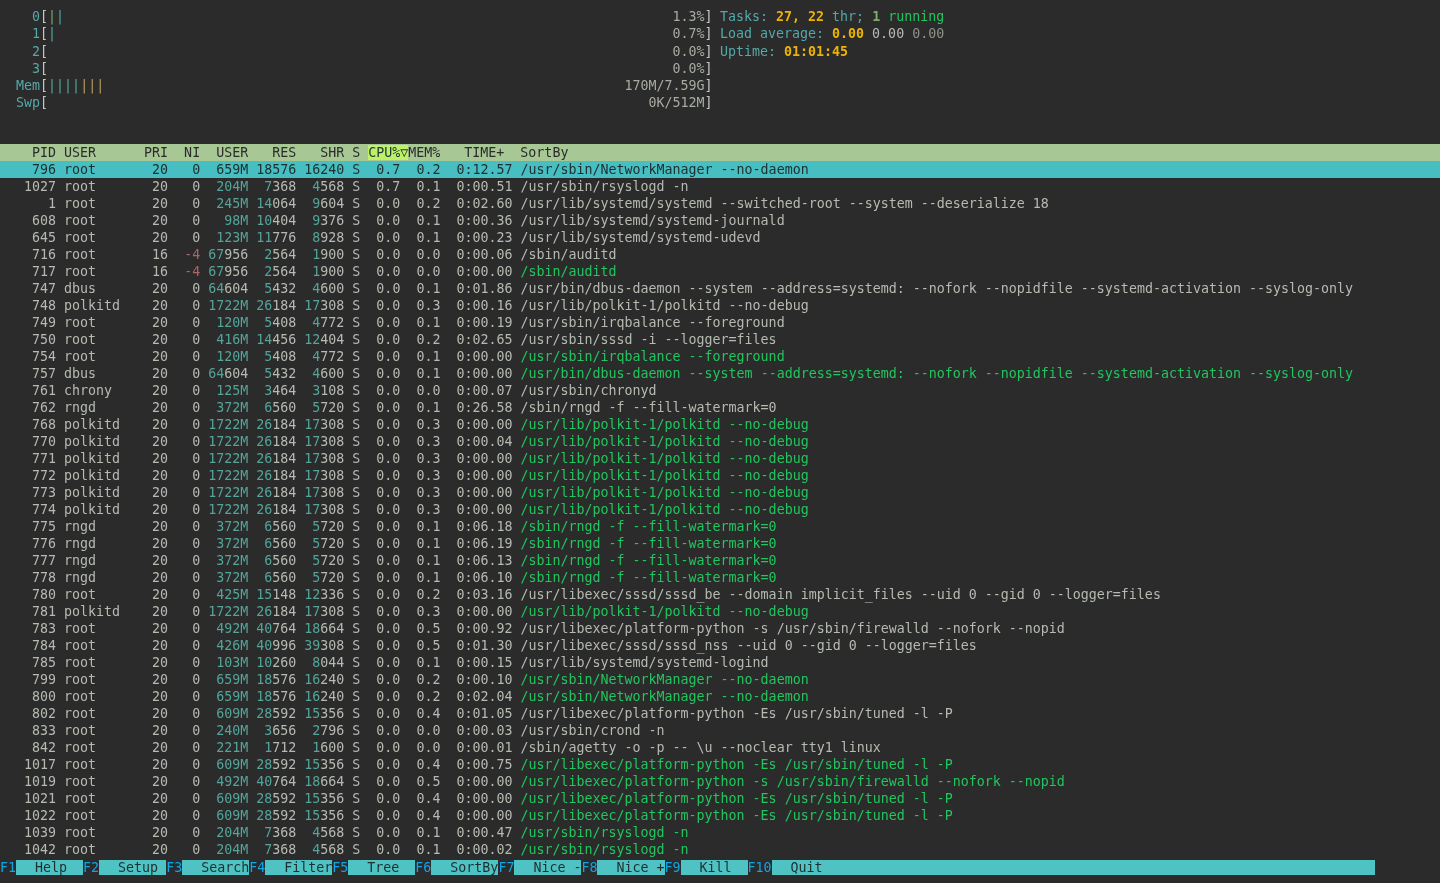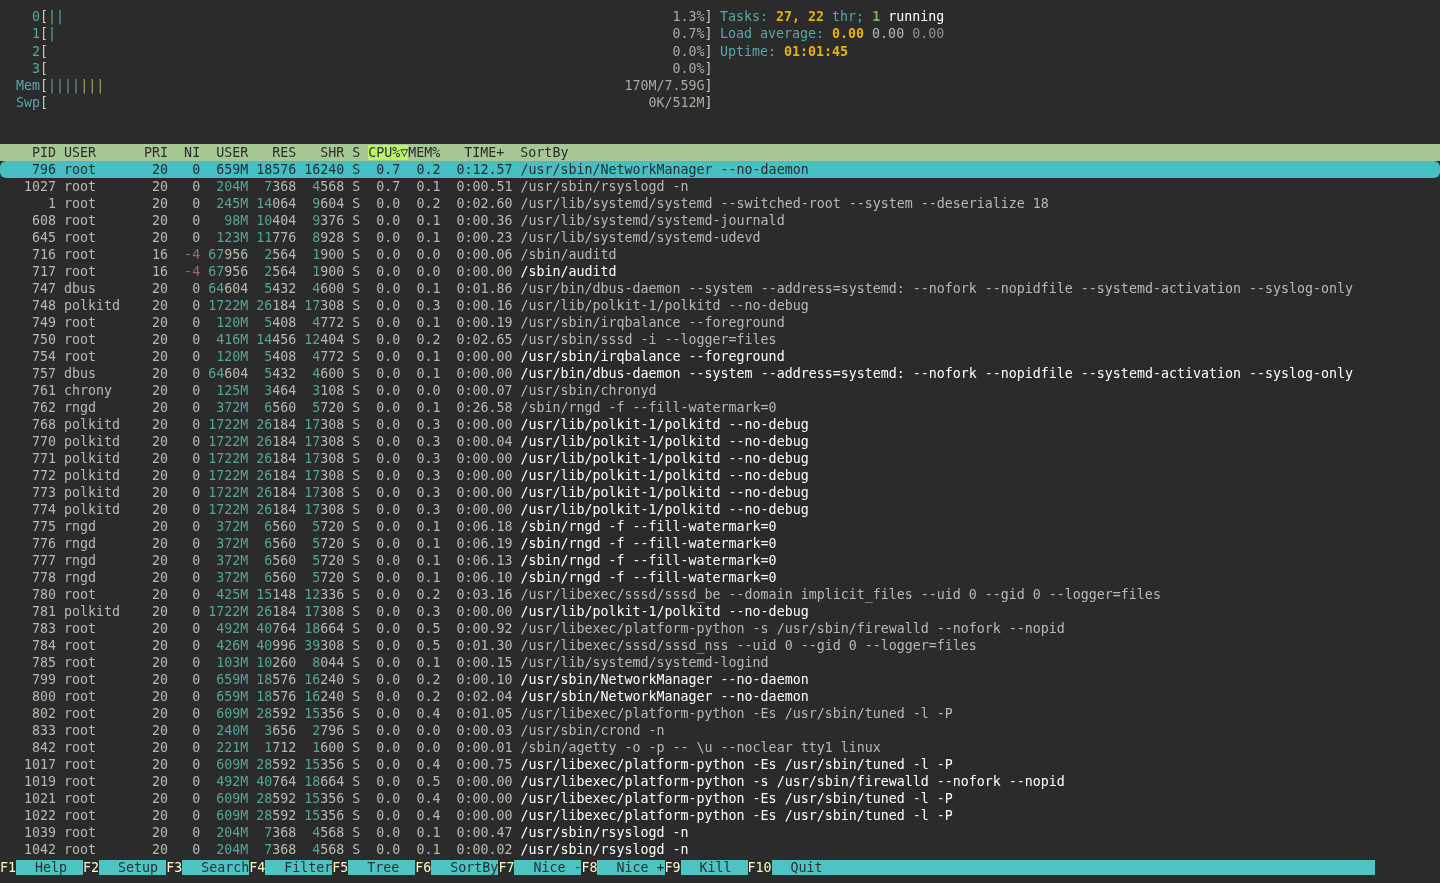--- a/index.html
+++ b/index.html
@@ -11,45 +11,45 @@
     font-size:13.3px;
     color:#b5bbb1;
     overflow:hidden;
     white-space:pre;
   }
   .meters{position:absolute;top:8px;left:0;line-height:17.3px;}
   .summary{position:absolute;top:8px;left:720px;line-height:17.3px;}
   .c-fg{color:#b5bbb1;}
   .c-cyan{color:#55a8a8;}
   .c-teal{color:#54a49a;}
-  .c-green{color:#ffffff;}
+  .c-green{color:#22c55e;}
   .c-bold{color:#eab308;font-weight:bold;}
   .c-gbold{color:#7fae6a;font-weight:bold;}
   .c-dim{color:#8d938a;}
   .c-red{color:#ab6565;}
   .c-bracket{color:#c4c9bf;}
   .c-meter{color:#a6aca1;}
   .bar-green{color:#76a86f;}
   .bar-cyan{color:#55a8a8;}
   .bar-teal{color:#54a49a;}
   .bar-yellow{color:#b59d5e;}
   .table-header{
     position:absolute;top:144px;left:0;width:1440px;height:17px;line-height:17px;
     background:#a7c795;color:#2b2b2b;
   }
   .sort-col{background:#bef264;color:#20393c;}
   .rows{position:absolute;top:161px;left:0;width:1440px;line-height:17px;}
-  .row{height:17px;width:1440px;border-radius:6px;}
+  .row{height:17px;width:1440px;}
   .row.selected{background:#47bec2;}
   .row.selected span{color:#1f2e2e;}
   .footer{
     position:absolute;top:859px;left:0;width:1440px;height:18px;line-height:18px;
     display:flex;background:#2b2b2b;
   }
-  .fkey{color:#fef9c3;margin-top:28px;}
+  .fkey{color:#0ea5e9;margin-top:28px;}
   .flabel{background:#4fc2c4;color:#1f2e2e;padding-left:19px;}
 </style>
 </head>
 <body>
 
 <div class="term">
   <div class="meters" id="meters"><div><span class="c-fg">    </span><span class="c-cyan">0</span><span class="c-bracket">[</span><span class="bar-green">|</span><span class="bar-cyan">|</span><span class="c-fg">                                                                            </span><span class="c-meter">1.3%</span><span class="c-bracket">]</span></div><div><span class="c-fg">    </span><span class="c-cyan">1</span><span class="c-bracket">[</span><span class="bar-cyan">|</span><span class="c-fg">                                                                             </span><span class="c-meter">0.7%</span><span class="c-bracket">]</span></div><div><span class="c-fg">    </span><span class="c-cyan">2</span><span class="c-bracket">[</span><span class="c-fg">                                                                              </span><span class="c-meter">0.0%</span><span class="c-bracket">]</span></div><div><span class="c-fg">    </span><span class="c-cyan">3</span><span class="c-bracket">[</span><span class="c-fg">                                                                              </span><span class="c-meter">0.0%</span><span class="c-bracket">]</span></div><div><span class="c-fg">  </span><span class="c-cyan">Mem</span><span class="c-bracket">[</span><span class="bar-teal">|</span><span class="bar-teal">|</span><span class="bar-teal">|</span><span class="bar-teal">|</span><span class="bar-yellow">|</span><span class="bar-yellow">|</span><span class="bar-yellow">|</span><span class="c-fg">                                                                 </span><span class="c-meter">170M/7.59G</span><span class="c-bracket">]</span></div><div><span class="c-fg">  </span><span class="c-cyan">Swp</span><span class="c-bracket">[</span><span class="c-fg">                                                                           </span><span class="c-meter">0K/512M</span><span class="c-bracket">]</span></div></div>
   <div class="summary" id="summary"><div><span class="c-cyan">Tasks: </span><span class="c-bold">27, 22 </span><span class="c-cyan">thr; </span><span class="c-gbold">1 </span><span class="c-green">running</span></div><div><span class="c-cyan">Load average: </span><span class="c-bold">0.00 </span><span class="c-fg">0.00 </span><span class="c-dim">0.00</span></div><div><span class="c-cyan">Uptime: </span><span class="c-bold">01:01:45</span></div></div>
   <div class="table-header" id="table-header"><span>    PID USER      PRI  NI  USER   RES   SHR S </span><span class="sort-col">CPU%▽</span><span>MEM%   TIME+  SortBy</span></div>
   <div class="rows" id="rows"><div class="row selected"><span class="c-fg">    796 root       20</span><span class="c-fg">   0</span><span class="c-teal">  659M</span><span class="c-teal"> 18</span><span class="c-fg">576</span><span class="c-teal"> 16</span><span class="c-fg">240</span><span class="c-fg"> S  0.7  0.2  0:12.57 </span><span class="c-fg">/usr/sbin/NetworkManager --no-daemon</span></div><div class="row"><span class="c-fg">   1027 root       20</span><span class="c-fg">   0</span><span class="c-teal">  204M</span><span class="c-teal">  7</span><span class="c-fg">368</span><span class="c-teal">  4</span><span class="c-fg">568</span><span class="c-fg"> S  0.7  0.1  0:00.51 </span><span class="c-fg">/usr/sbin/rsyslogd -n</span></div><div class="row"><span class="c-fg">      1 root       20</span><span class="c-fg">   0</span><span class="c-teal">  245M</span><span class="c-teal"> 14</span><span class="c-fg">064</span><span class="c-teal">  9</span><span class="c-fg">604</span><span class="c-fg"> S  0.0  0.2  0:02.60 </span><span class="c-fg">/usr/lib/systemd/systemd --switched-root --system --deserialize 18</span></div><div class="row"><span class="c-fg">    608 root       20</span><span class="c-fg">   0</span><span class="c-teal">   98M</span><span class="c-teal"> 10</span><span class="c-fg">404</span><span class="c-teal">  9</span><span class="c-fg">376</span><span class="c-fg"> S  0.0  0.1  0:00.36 </span><span class="c-fg">/usr/lib/systemd/systemd-journald</span></div><div class="row"><span class="c-fg">    645 root       20</span><span class="c-fg">   0</span><span class="c-teal">  123M</span><span class="c-teal"> 11</span><span class="c-fg">776</span><span class="c-teal">  8</span><span class="c-fg">928</span><span class="c-fg"> S  0.0  0.1  0:00.23 </span><span class="c-fg">/usr/lib/systemd/systemd-udevd</span></div><div class="row"><span class="c-fg">    716 root       16</span><span class="c-red">  -4</span><span class="c-teal"> 67</span><span class="c-fg">956</span><span class="c-teal">  2</span><span class="c-fg">564</span><span class="c-teal">  1</span><span class="c-fg">900</span><span class="c-fg"> S  0.0  0.0  0:00.06 </span><span class="c-fg">/sbin/auditd</span></div><div class="row"><span class="c-fg">    717 root       16</span><span class="c-red">  -4</span><span class="c-teal"> 67</span><span class="c-fg">956</span><span class="c-teal">  2</span><span class="c-fg">564</span><span class="c-teal">  1</span><span class="c-fg">900</span><span class="c-fg"> S  0.0  0.0  0:00.00 </span><span class="c-green">/sbin/auditd</span></div><div class="row"><span class="c-fg">    747 dbus       20</span><span class="c-fg">   0</span><span class="c-teal"> 64</span><span class="c-fg">604</span><span class="c-teal">  5</span><span class="c-fg">432</span><span class="c-teal">  4</span><span class="c-fg">600</span><span class="c-fg"> S  0.0  0.1  0:01.86 </span><span class="c-fg">/usr/bin/dbus-daemon --system --address=systemd: --nofork --nopidfile --systemd-activation --syslog-only</span></div><div class="row"><span class="c-fg">    748 polkitd    20</span><span class="c-fg">   0</span><span class="c-teal"> 1722M</span><span class="c-teal"> 26</span><span class="c-fg">184</span><span class="c-teal"> 17</span><span class="c-fg">308</span><span class="c-fg"> S  0.0  0.3  0:00.16 </span><span class="c-fg">/usr/lib/polkit-1/polkitd --no-debug</span></div><div class="row"><span class="c-fg">    749 root       20</span><span class="c-fg">   0</span><span class="c-teal">  120M</span><span class="c-teal">  5</span><span class="c-fg">408</span><span class="c-teal">  4</span><span class="c-fg">772</span><span class="c-fg"> S  0.0  0.1  0:00.19 </span><span class="c-fg">/usr/sbin/irqbalance --foreground</span></div><div class="row"><span class="c-fg">    750 root       20</span><span class="c-fg">   0</span><span class="c-teal">  416M</span><span class="c-teal"> 14</span><span class="c-fg">456</span><span class="c-teal"> 12</span><span class="c-fg">404</span><span class="c-fg"> S  0.0  0.2  0:02.65 </span><span class="c-fg">/usr/sbin/sssd -i --logger=files</span></div><div class="row"><span class="c-fg">    754 root       20</span><span class="c-fg">   0</span><span class="c-teal">  120M</span><span class="c-teal">  5</span><span class="c-fg">408</span><span class="c-teal">  4</span><span class="c-fg">772</span><span class="c-fg"> S  0.0  0.1  0:00.00 </span><span class="c-green">/usr/sbin/irqbalance --foreground</span></div><div class="row"><span class="c-fg">    757 dbus       20</span><span class="c-fg">   0</span><span class="c-teal"> 64</span><span class="c-fg">604</span><span class="c-teal">  5</span><span class="c-fg">432</span><span class="c-teal">  4</span><span class="c-fg">600</span><span class="c-fg"> S  0.0  0.1  0:00.00 </span><span class="c-green">/usr/bin/dbus-daemon --system --address=systemd: --nofork --nopidfile --systemd-activation --syslog-only</span></div><div class="row"><span class="c-fg">    761 chrony     20</span><span class="c-fg">   0</span><span class="c-teal">  125M</span><span class="c-teal">  3</span><span class="c-fg">464</span><span class="c-teal">  3</span><span class="c-fg">108</span><span class="c-fg"> S  0.0  0.0  0:00.07 </span><span class="c-fg">/usr/sbin/chronyd</span></div><div class="row"><span class="c-fg">    762 rngd       20</span><span class="c-fg">   0</span><span class="c-teal">  372M</span><span class="c-teal">  6</span><span class="c-fg">560</span><span class="c-teal">  5</span><span class="c-fg">720</span><span class="c-fg"> S  0.0  0.1  0:26.58 </span><span class="c-fg">/sbin/rngd -f --fill-watermark=0</span></div><div class="row"><span class="c-fg">    768 polkitd    20</span><span class="c-fg">   0</span><span class="c-teal"> 1722M</span><span class="c-teal"> 26</span><span class="c-fg">184</span><span class="c-teal"> 17</span><span class="c-fg">308</span><span class="c-fg"> S  0.0  0.3  0:00.00 </span><span class="c-green">/usr/lib/polkit-1/polkitd --no-debug</span></div><div class="row"><span class="c-fg">    770 polkitd    20</span><span class="c-fg">   0</span><span class="c-teal"> 1722M</span><span class="c-teal"> 26</span><span class="c-fg">184</span><span class="c-teal"> 17</span><span class="c-fg">308</span><span class="c-fg"> S  0.0  0.3  0:00.04 </span><span class="c-green">/usr/lib/polkit-1/polkitd --no-debug</span></div><div class="row"><span class="c-fg">    771 polkitd    20</span><span class="c-fg">   0</span><span class="c-teal"> 1722M</span><span class="c-teal"> 26</span><span class="c-fg">184</span><span class="c-teal"> 17</span><span class="c-fg">308</span><span class="c-fg"> S  0.0  0.3  0:00.00 </span><span class="c-green">/usr/lib/polkit-1/polkitd --no-debug</span></div><div class="row"><span class="c-fg">    772 polkitd    20</span><span class="c-fg">   0</span><span class="c-teal"> 1722M</span><span class="c-teal"> 26</span><span class="c-fg">184</span><span class="c-teal"> 17</span><span class="c-fg">308</span><span class="c-fg"> S  0.0  0.3  0:00.00 </span><span class="c-green">/usr/lib/polkit-1/polkitd --no-debug</span></div><div class="row"><span class="c-fg">    773 polkitd    20</span><span class="c-fg">   0</span><span class="c-teal"> 1722M</span><span class="c-teal"> 26</span><span class="c-fg">184</span><span class="c-teal"> 17</span><span class="c-fg">308</span><span class="c-fg"> S  0.0  0.3  0:00.00 </span><span class="c-green">/usr/lib/polkit-1/polkitd --no-debug</span></div><div class="row"><span class="c-fg">    774 polkitd    20</span><span class="c-fg">   0</span><span class="c-teal"> 1722M</span><span class="c-teal"> 26</span><span class="c-fg">184</span><span class="c-teal"> 17</span><span class="c-fg">308</span><span class="c-fg"> S  0.0  0.3  0:00.00 </span><span class="c-green">/usr/lib/polkit-1/polkitd --no-debug</span></div><div class="row"><span class="c-fg">    775 rngd       20</span><span class="c-fg">   0</span><span class="c-teal">  372M</span><span class="c-teal">  6</span><span class="c-fg">560</span><span class="c-teal">  5</span><span class="c-fg">720</span><span class="c-fg"> S  0.0  0.1  0:06.18 </span><span class="c-green">/sbin/rngd -f --fill-watermark=0</span></div><div class="row"><span class="c-fg">    776 rngd       20</span><span class="c-fg">   0</span><span class="c-teal">  372M</span><span class="c-teal">  6</span><span class="c-fg">560</span><span class="c-teal">  5</span><span class="c-fg">720</span><span class="c-fg"> S  0.0  0.1  0:06.19 </span><span class="c-green">/sbin/rngd -f --fill-watermark=0</span></div><div class="row"><span class="c-fg">    777 rngd       20</span><span class="c-fg">   0</span><span class="c-teal">  372M</span><span class="c-teal">  6</span><span class="c-fg">560</span><span class="c-teal">  5</span><span class="c-fg">720</span><span class="c-fg"> S  0.0  0.1  0:06.13 </span><span class="c-green">/sbin/rngd -f --fill-watermark=0</span></div><div class="row"><span class="c-fg">    778 rngd       20</span><span class="c-fg">   0</span><span class="c-teal">  372M</span><span class="c-teal">  6</span><span class="c-fg">560</span><span class="c-teal">  5</span><span class="c-fg">720</span><span class="c-fg"> S  0.0  0.1  0:06.10 </span><span class="c-green">/sbin/rngd -f --fill-watermark=0</span></div><div class="row"><span class="c-fg">    780 root       20</span><span class="c-fg">   0</span><span class="c-teal">  425M</span><span class="c-teal"> 15</span><span class="c-fg">148</span><span class="c-teal"> 12</span><span class="c-fg">336</span><span class="c-fg"> S  0.0  0.2  0:03.16 </span><span class="c-fg">/usr/libexec/sssd/sssd_be --domain implicit_files --uid 0 --gid 0 --logger=files</span></div><div class="row"><span class="c-fg">    781 polkitd    20</span><span class="c-fg">   0</span><span class="c-teal"> 1722M</span><span class="c-teal"> 26</span><span class="c-fg">184</span><span class="c-teal"> 17</span><span class="c-fg">308</span><span class="c-fg"> S  0.0  0.3  0:00.00 </span><span class="c-green">/usr/lib/polkit-1/polkitd --no-debug</span></div><div class="row"><span class="c-fg">    783 root       20</span><span class="c-fg">   0</span><span class="c-teal">  492M</span><span class="c-teal"> 40</span><span class="c-fg">764</span><span class="c-teal"> 18</span><span class="c-fg">664</span><span class="c-fg"> S  0.0  0.5  0:00.92 </span><span class="c-fg">/usr/libexec/platform-python -s /usr/sbin/firewalld --nofork --nopid</span></div><div class="row"><span class="c-fg">    784 root       20</span><span class="c-fg">   0</span><span class="c-teal">  426M</span><span class="c-teal"> 40</span><span class="c-fg">996</span><span class="c-teal"> 39</span><span class="c-fg">308</span><span class="c-fg"> S  0.0  0.5  0:01.30 </span><span class="c-fg">/usr/libexec/sssd/sssd_nss --uid 0 --gid 0 --logger=files</span></div><div class="row"><span class="c-fg">    785 root       20</span><span class="c-fg">   0</span><span class="c-teal">  103M</span><span class="c-teal"> 10</span><span class="c-fg">260</span><span class="c-teal">  8</span><span class="c-fg">044</span><span class="c-fg"> S  0.0  0.1  0:00.15 </span><span class="c-fg">/usr/lib/systemd/systemd-logind</span></div><div class="row"><span class="c-fg">    799 root       20</span><span class="c-fg">   0</span><span class="c-teal">  659M</span><span class="c-teal"> 18</span><span class="c-fg">576</span><span class="c-teal"> 16</span><span class="c-fg">240</span><span class="c-fg"> S  0.0  0.2  0:00.10 </span><span class="c-green">/usr/sbin/NetworkManager --no-daemon</span></div><div class="row"><span class="c-fg">    800 root       20</span><span class="c-fg">   0</span><span class="c-teal">  659M</span><span class="c-teal"> 18</span><span class="c-fg">576</span><span class="c-teal"> 16</span><span class="c-fg">240</span><span class="c-fg"> S  0.0  0.2  0:02.04 </span><span class="c-green">/usr/sbin/NetworkManager --no-daemon</span></div><div class="row"><span class="c-fg">    802 root       20</span><span class="c-fg">   0</span><span class="c-teal">  609M</span><span class="c-teal"> 28</span><span class="c-fg">592</span><span class="c-teal"> 15</span><span class="c-fg">356</span><span class="c-fg"> S  0.0  0.4  0:01.05 </span><span class="c-fg">/usr/libexec/platform-python -Es /usr/sbin/tuned -l -P</span></div><div class="row"><span class="c-fg">    833 root       20</span><span class="c-fg">   0</span><span class="c-teal">  240M</span><span class="c-teal">  3</span><span class="c-fg">656</span><span class="c-teal">  2</span><span class="c-fg">796</span><span class="c-fg"> S  0.0  0.0  0:00.03 </span><span class="c-fg">/usr/sbin/crond -n</span></div><div class="row"><span class="c-fg">    842 root       20</span><span class="c-fg">   0</span><span class="c-teal">  221M</span><span class="c-teal">  1</span><span class="c-fg">712</span><span class="c-teal">  1</span><span class="c-fg">600</span><span class="c-fg"> S  0.0  0.0  0:00.01 </span><span class="c-fg">/sbin/agetty -o -p -- \u --noclear tty1 linux</span></div><div class="row"><span class="c-fg">   1017 root       20</span><span class="c-fg">   0</span><span class="c-teal">  609M</span><span class="c-teal"> 28</span><span class="c-fg">592</span><span class="c-teal"> 15</span><span class="c-fg">356</span><span class="c-fg"> S  0.0  0.4  0:00.75 </span><span class="c-green">/usr/libexec/platform-python -Es /usr/sbin/tuned -l -P</span></div><div class="row"><span class="c-fg">   1019 root       20</span><span class="c-fg">   0</span><span class="c-teal">  492M</span><span class="c-teal"> 40</span><span class="c-fg">764</span><span class="c-teal"> 18</span><span class="c-fg">664</span><span class="c-fg"> S  0.0  0.5  0:00.00 </span><span class="c-green">/usr/libexec/platform-python -s /usr/sbin/firewalld --nofork --nopid</span></div><div class="row"><span class="c-fg">   1021 root       20</span><span class="c-fg">   0</span><span class="c-teal">  609M</span><span class="c-teal"> 28</span><span class="c-fg">592</span><span class="c-teal"> 15</span><span class="c-fg">356</span><span class="c-fg"> S  0.0  0.4  0:00.00 </span><span class="c-green">/usr/libexec/platform-python -Es /usr/sbin/tuned -l -P</span></div><div class="row"><span class="c-fg">   1022 root       20</span><span class="c-fg">   0</span><span class="c-teal">  609M</span><span class="c-teal"> 28</span><span class="c-fg">592</span><span class="c-teal"> 15</span><span class="c-fg">356</span><span class="c-fg"> S  0.0  0.4  0:00.00 </span><span class="c-green">/usr/libexec/platform-python -Es /usr/sbin/tuned -l -P</span></div><div class="row"><span class="c-fg">   1039 root       20</span><span class="c-fg">   0</span><span class="c-teal">  204M</span><span class="c-teal">  7</span><span class="c-fg">368</span><span class="c-teal">  4</span><span class="c-fg">568</span><span class="c-fg"> S  0.0  0.1  0:00.47 </span><span class="c-green">/usr/sbin/rsyslogd -n</span></div><div class="row"><span class="c-fg">   1042 root       20</span><span class="c-fg">   0</span><span class="c-teal">  204M</span><span class="c-teal">  7</span><span class="c-fg">368</span><span class="c-teal">  4</span><span class="c-fg">568</span><span class="c-fg"> S  0.0  0.1  0:00.02 </span><span class="c-green">/usr/sbin/rsyslogd -n</span></div></div>

